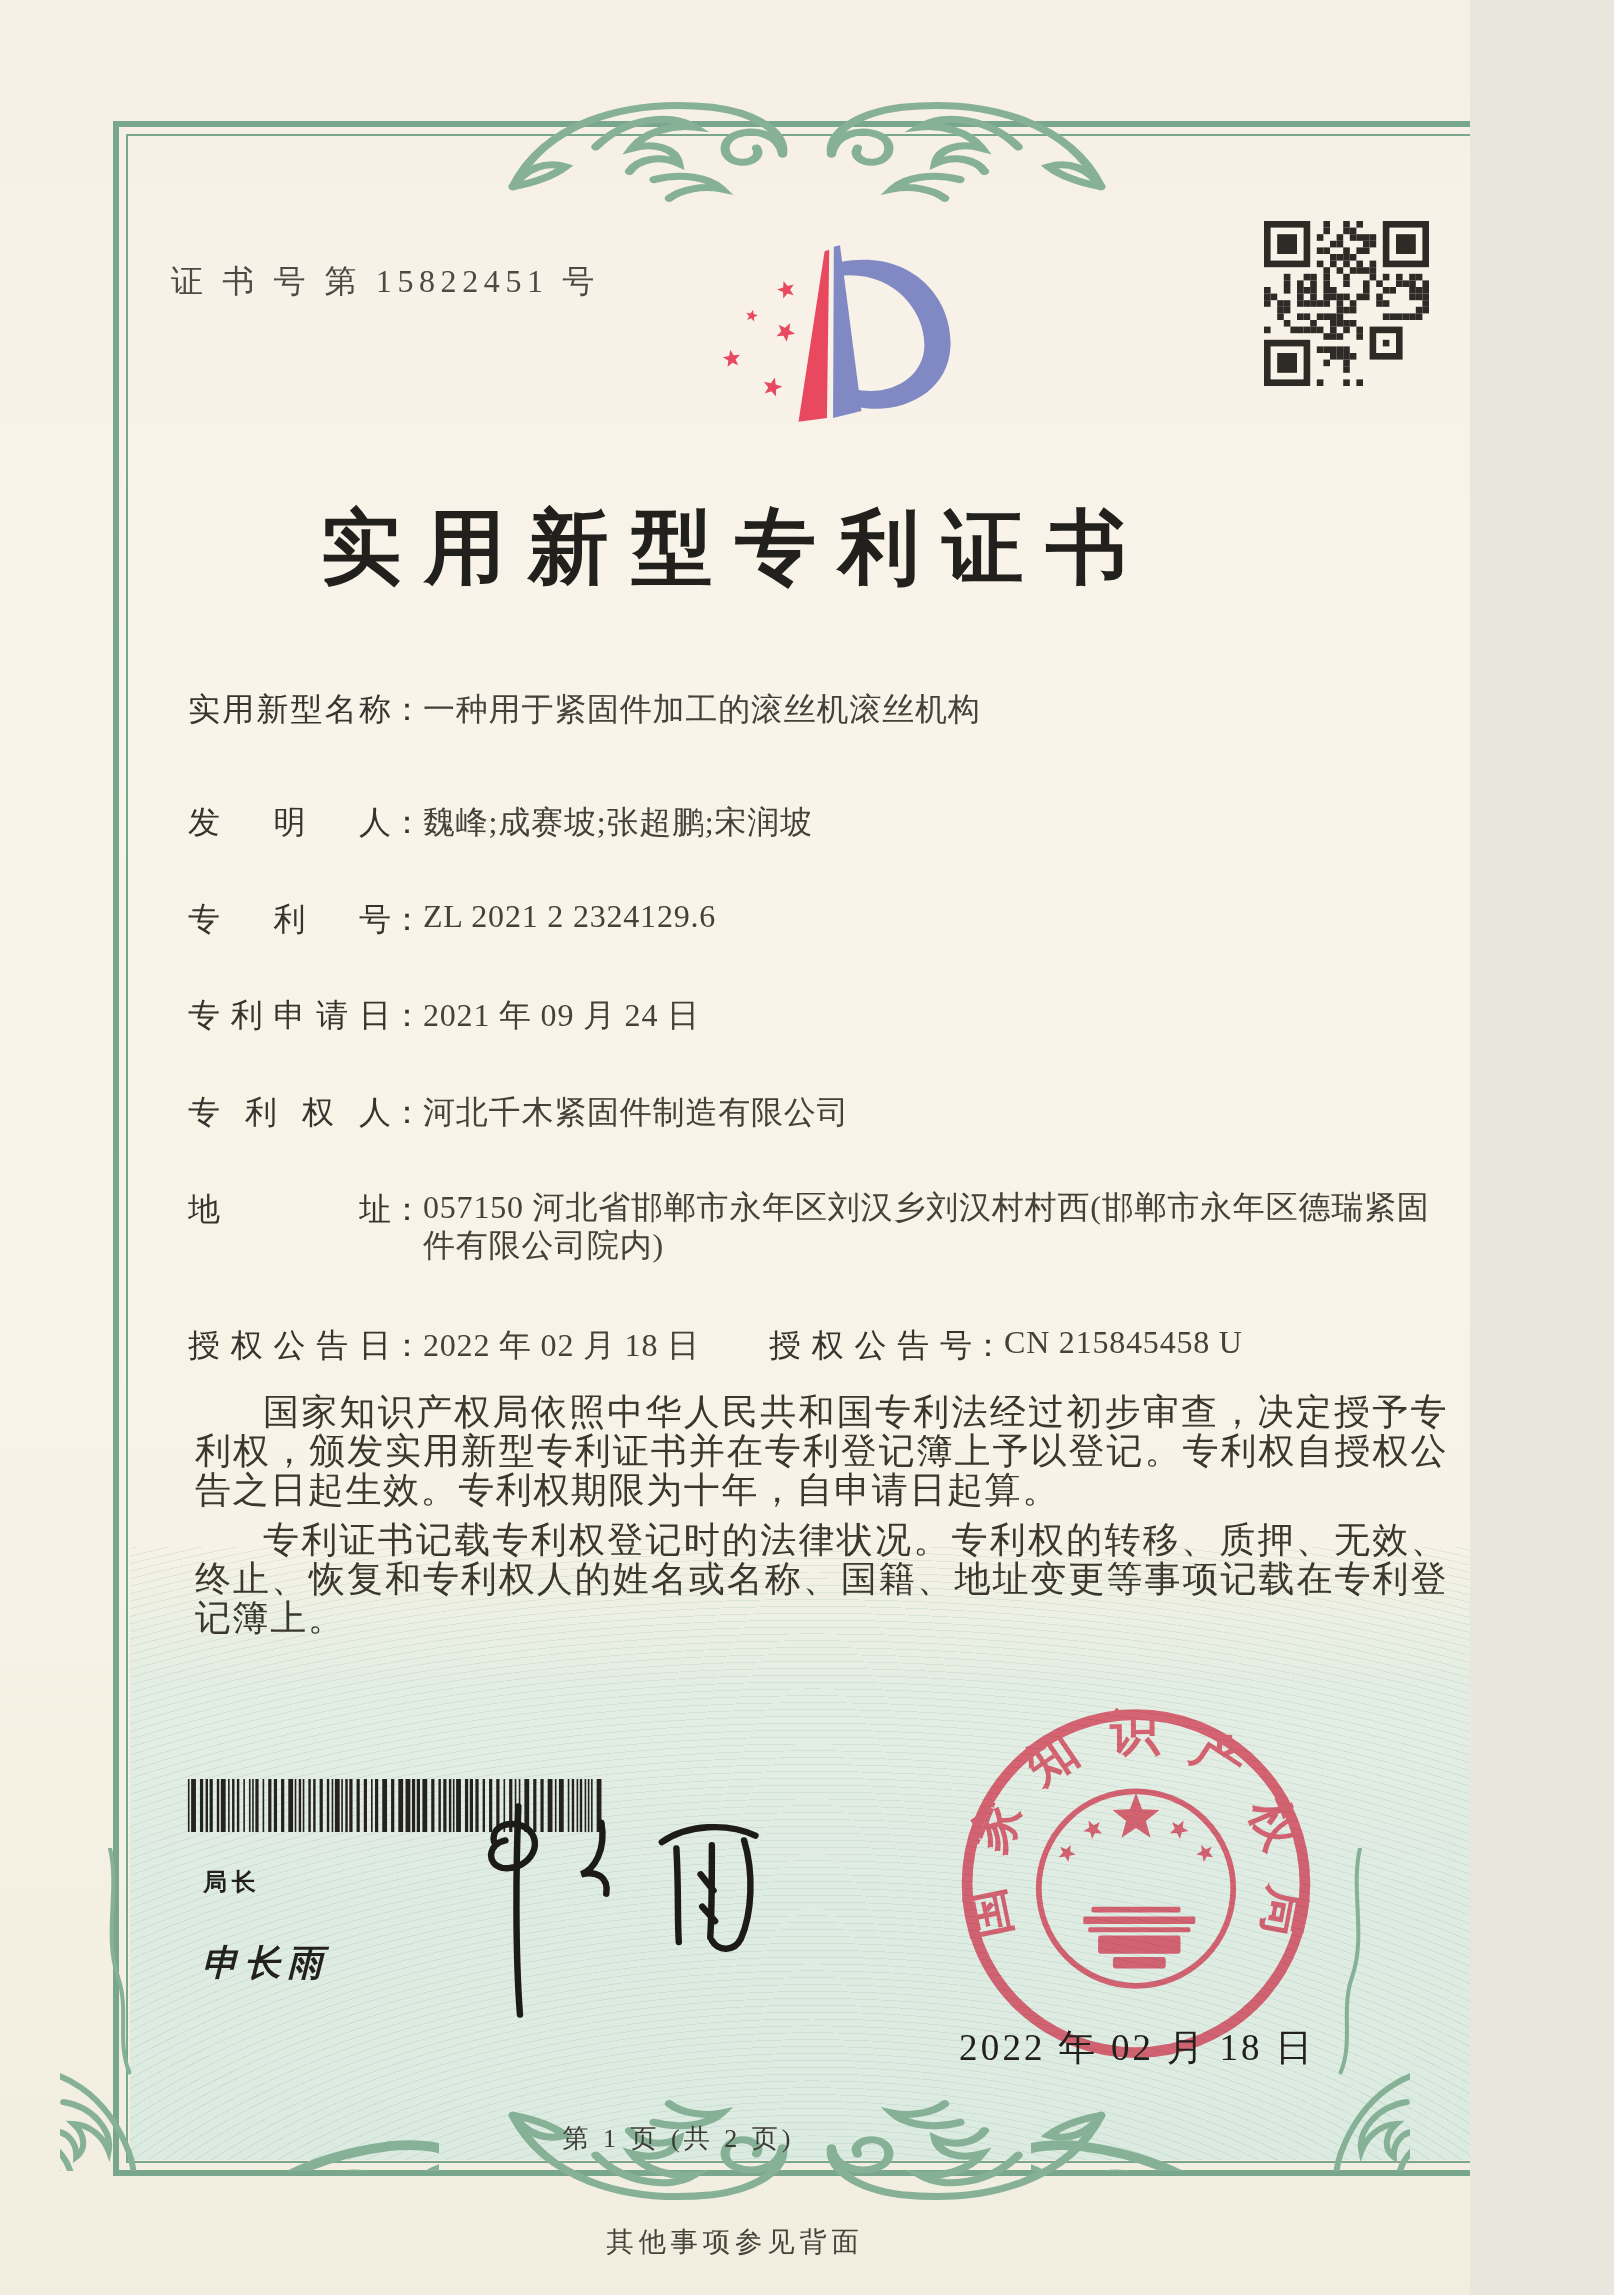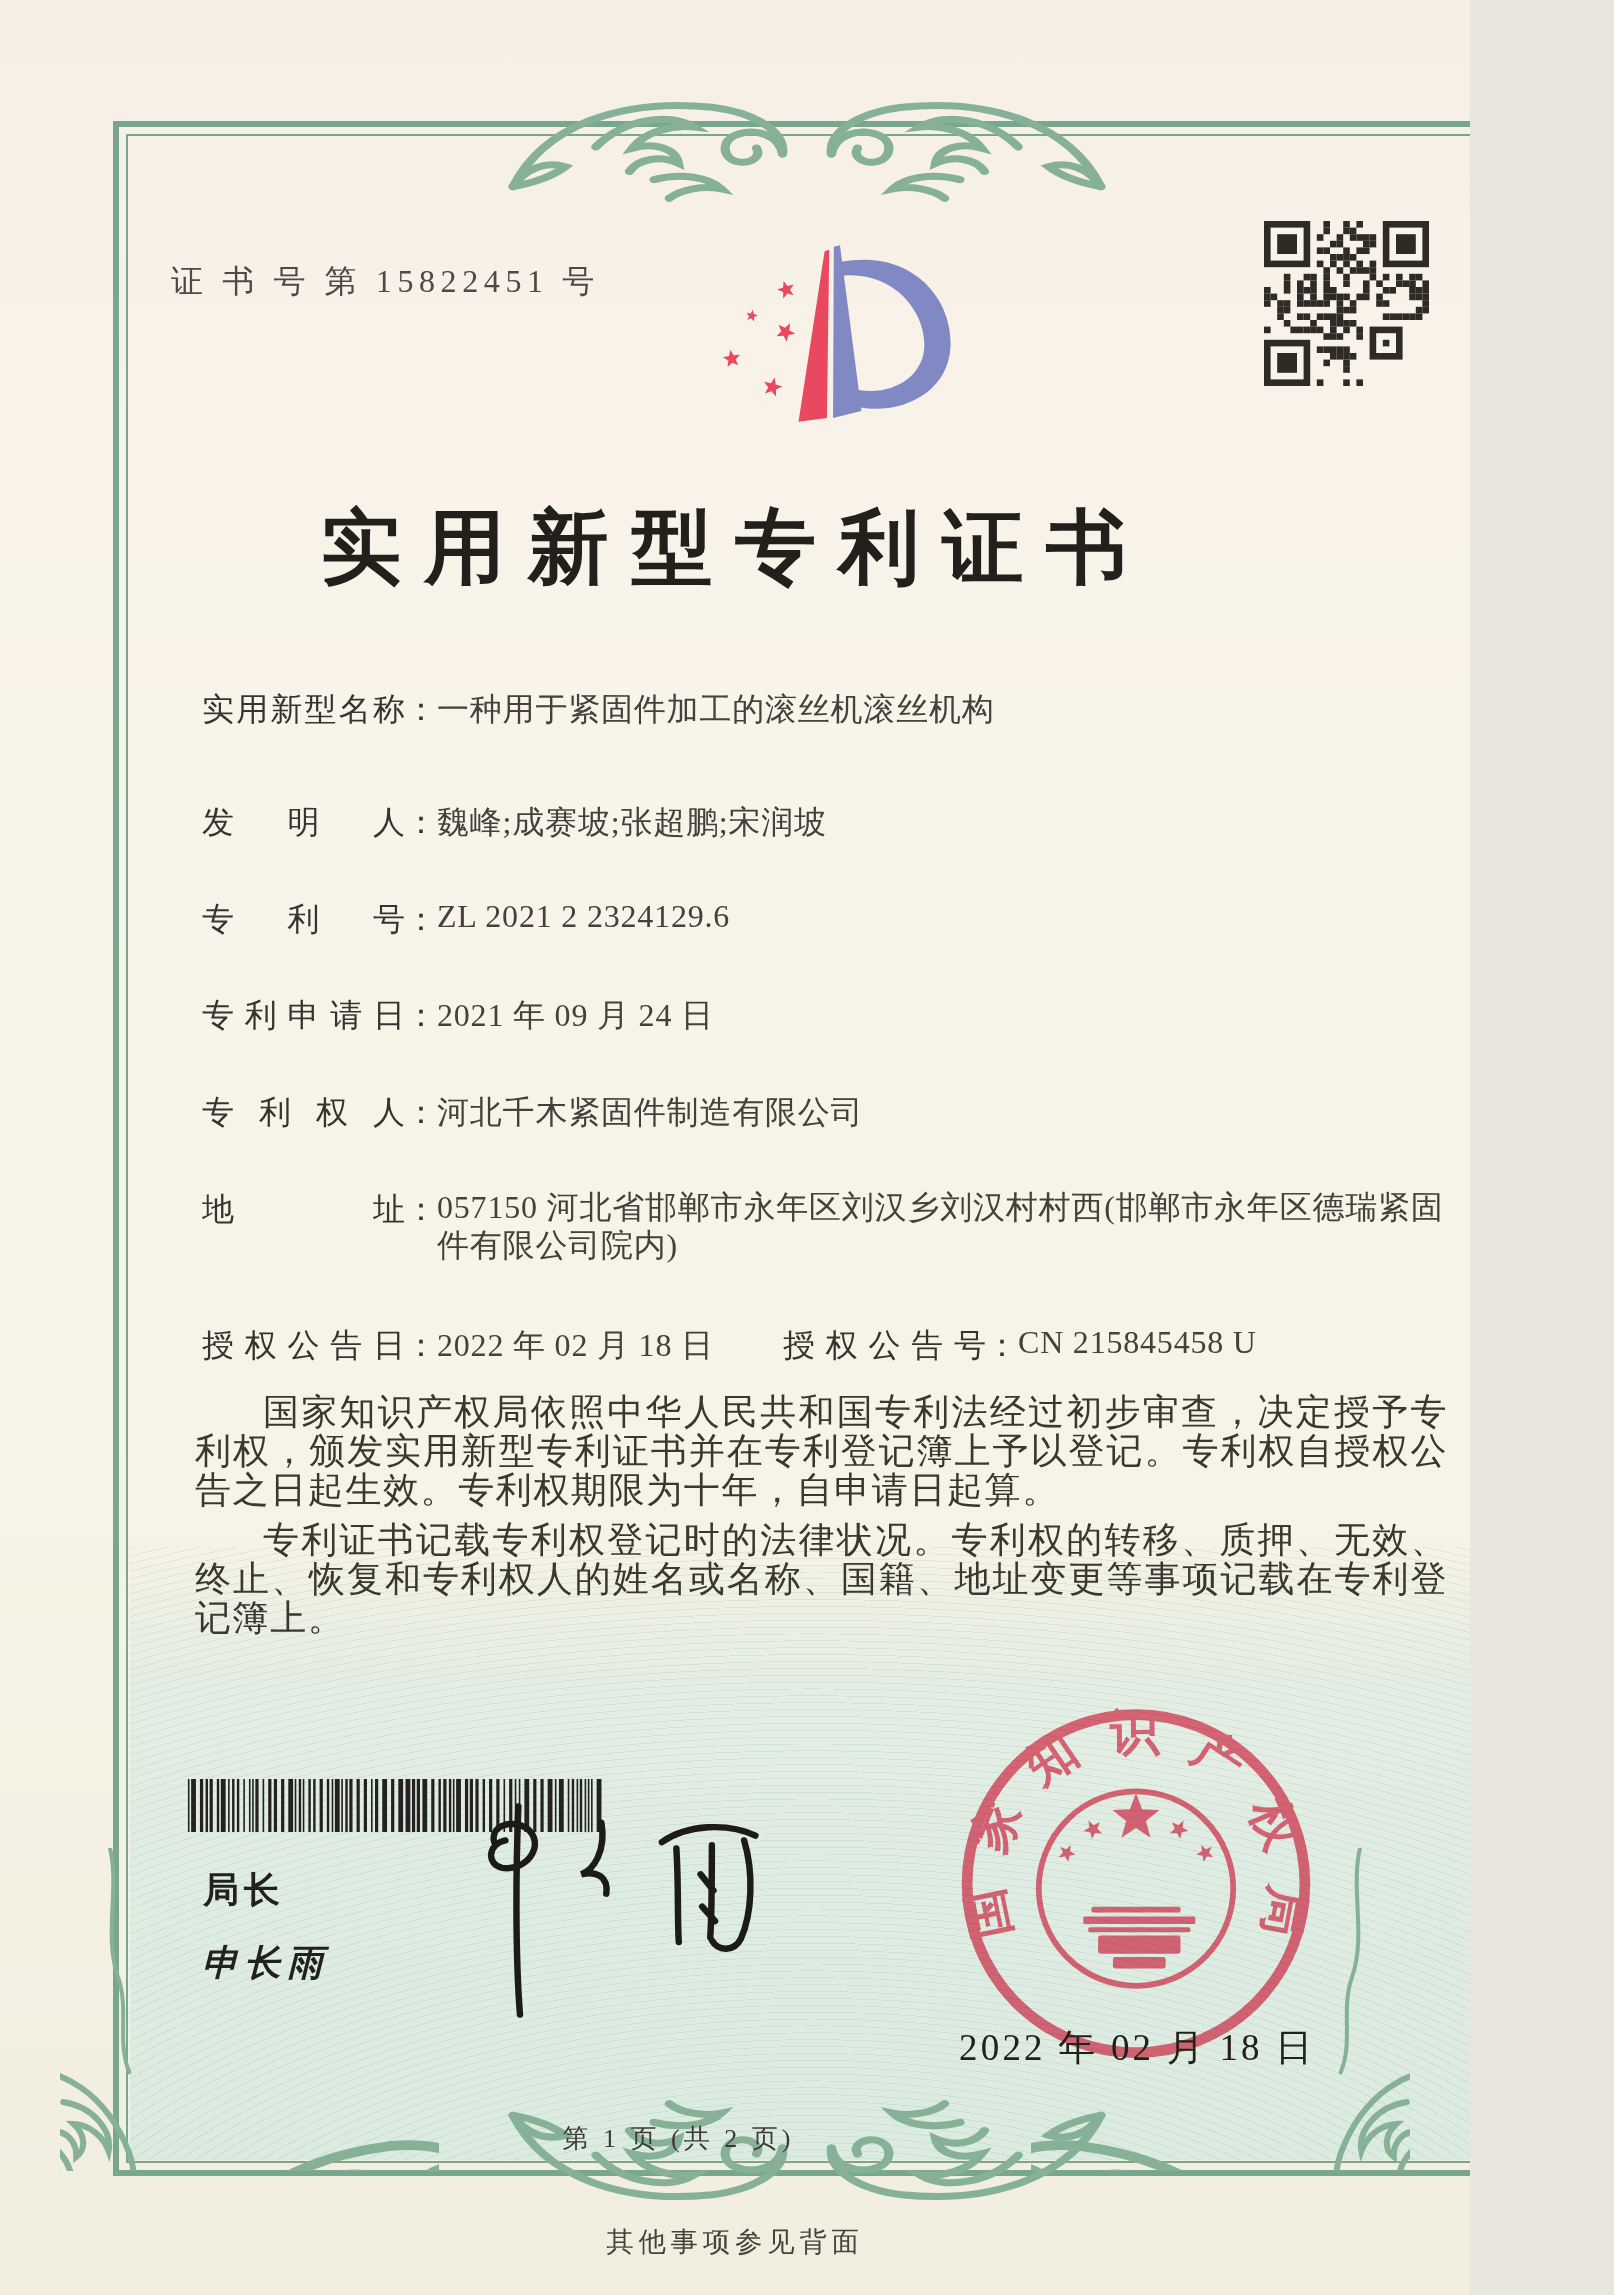--- a/index.html
+++ b/index.html
@@ -21,33 +21,33 @@
   .orn{position:absolute;z-index:4;color:#86b197;}
   svg .vine{fill:none;stroke:#86b197;stroke-width:5;stroke-linecap:round;}
   .corner.right{transform:scaleX(-1);}
   
   .cert-no{position:absolute;left:171px;top:260px;font-size:32px;letter-spacing:5.6px;color:#4d4a45;z-index:5;}
   .logo{position:absolute;left:688px;top:228px;width:307px;height:234px;z-index:5;}
   .qr{position:absolute;left:1264px;top:221px;width:165px;height:165px;z-index:5;}
   .title{position:absolute;left:0;right:0;top:494px;text-align:center;font-size:81px;font-weight:bold;
     letter-spacing:22.6px;color:#21201c;z-index:5;}
   
-  .row{position:absolute;left:202px;font-size:32px;z-index:5;white-space:nowrap;}
+  .row{position:absolute;left:188px;font-size:32px;z-index:5;white-space:nowrap;}
   .lab{display:inline-block;width:203px;text-align:justify;text-align-last:justify;color:#37342f;vertical-align:top;}
   .colon{vertical-align:top;}
   .val{color:#45413a;letter-spacing:0.8px;vertical-align:top;}
   .val.wrap{display:inline-block;width:1033px;white-space:normal;line-height:38px;}
   .grant2{position:absolute;left:581px;top:0;white-space:nowrap;}
   
   .paras{position:absolute;left:195px;top:1393px;width:1253px;z-index:5;}
   .paras p{margin:0 0 11.3px 0;font-size:36px;line-height:39px;text-indent:68px;letter-spacing:1.6px;
     text-align:justify;color:#3a372f;}
   
   .barcode{position:absolute;left:187px;top:1779px;z-index:6;}
-  .director-title{position:absolute;left:203px;top:1866px;font-size:36px;font-weight:bold;z-index:6;
+  .director-title{position:absolute;left:203px;top:1866px;font-size:24px;font-weight:bold;z-index:6;
     font-family:"Liberation Sans","DejaVu Sans",sans-serif;color:#23211e;letter-spacing:4.8px;}
   .director-name{position:absolute;left:202px;top:1939px;font-size:36px;font-weight:bold;z-index:6;
     font-family:"Liberation Sans","DejaVu Sans",sans-serif;color:#23211e;letter-spacing:6.5px;font-style:italic;}
   .signature{position:absolute;left:420px;top:1792px;width:387px;height:242px;z-index:7;}
   .seal{position:absolute;left:930px;top:1676px;width:412px;height:412px;z-index:6;opacity:.92;mix-blend-mode:multiply;}
   .seal-date{position:absolute;left:959px;top:2023px;font-size:37px;letter-spacing:3.2px;color:#22201d;z-index:7;}
   .page-info{position:absolute;left:0;right:113px;top:2121px;text-align:center;font-size:26px;letter-spacing:4px;
     color:#3c3a34;z-index:5;}
   .back-note{position:absolute;left:0;right:0;top:2224px;text-align:center;font-size:27.4px;letter-spacing:4.8px;
     color:#45423a;z-index:5;}

